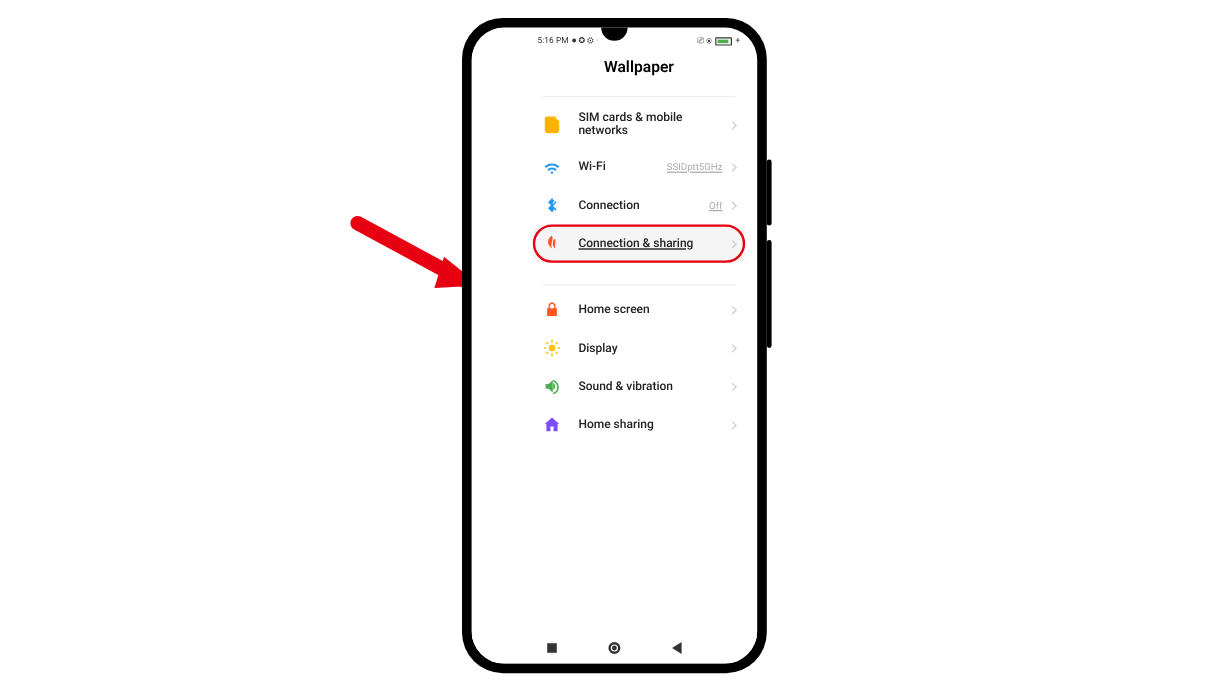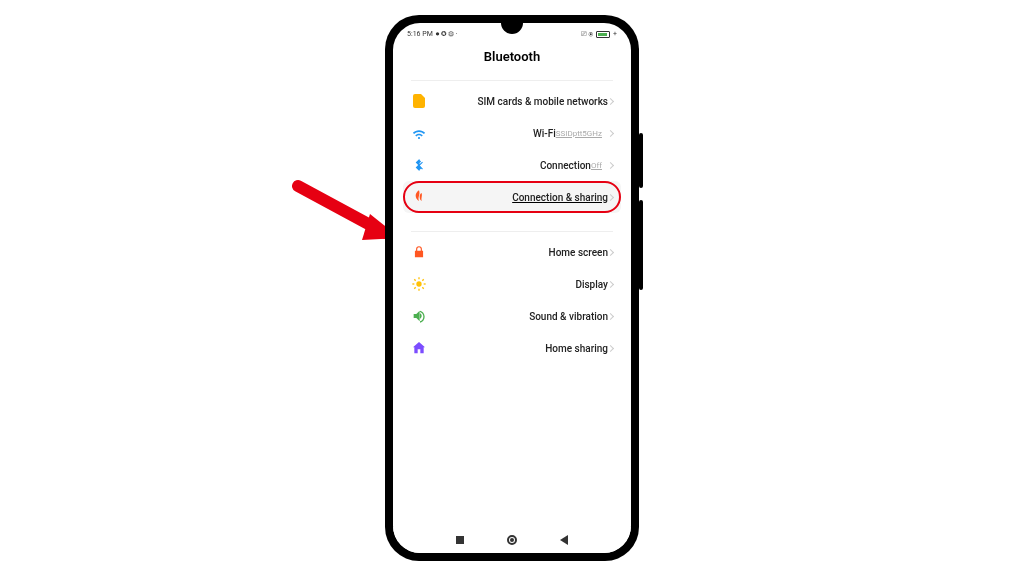--- a/index.html
+++ b/index.html
@@ -39,20 +39,21 @@
       background: #000;
       border-radius: 2px;
     }
     .screen {
       width: 100%;
       height: 100%;
       background: #fff;
       border-radius: 27px;
       overflow: hidden;
       position: relative;
+      padding-left: 41px;
     }
     .notch {
       position: absolute;
       top: -3px;
       left: 50%;
       transform: translateX(-50%);
       width: 22px;
       height: 14px;
       background: #000;
       border-radius: 0 0 11px 11px;
@@ -103,21 +104,20 @@
     }
     .section-gap {
       height: 14px;
     }
     .row {
       display: flex;
       align-items: center;
       padding: 8px 8px;
       position: relative;
       min-height: 32px;
-      text-align: right;
     }
     .row-icon {
       width: 16px;
       height: 16px;
       margin-right: 14px;
       display: flex;
       align-items: center;
       justify-content: center;
       flex-shrink: 0;
     }
@@ -214,21 +214,21 @@
         <span>⏺ ✪ ⚙ ·</span>
       </div>
       <div class="status-right">
         <span>⎚ ⦿</span>
         <span class="battery-icon"></span>
         <span style="font-size:7px;">+</span>
       </div>
     </div>
 
     <div class="header">
-      <div class="header-title">Bluetooth</div>
+      <div class="header-title">Wallpaper</div>
     </div>
 
     <div class="content">
 
       <div class="divider"></div>
 
       <div class="row">
         <div class="row-icon">
             <div class="ic-sim"></div>
           </div>

